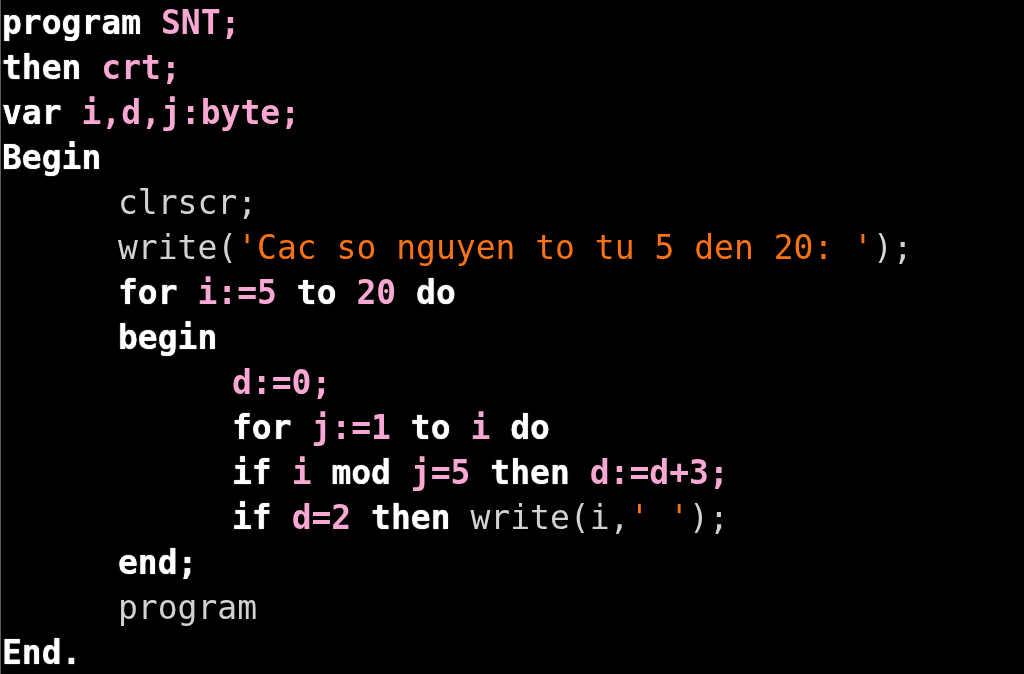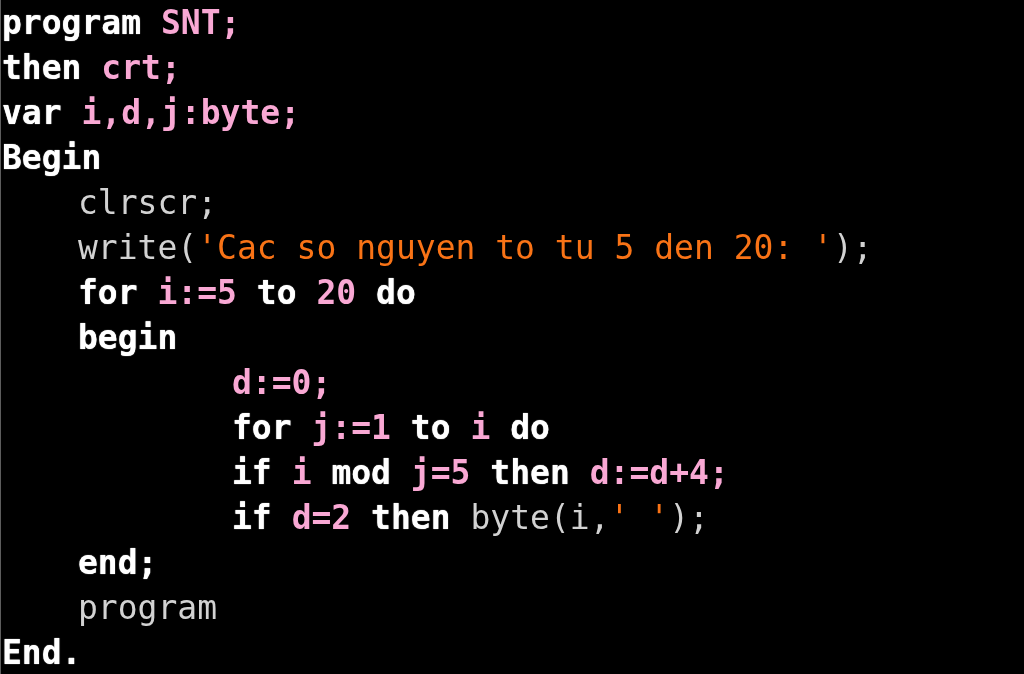--- a/index.html
+++ b/index.html
@@ -38,21 +38,21 @@
     position: relative;
     height: 45px;
     line-height: 45px;
     white-space: pre;
     font-size: 33px;
     letter-spacing: 0px;
     color: #a9a9a9;
   }
   
   .ind0  { padding-left: 2px; }
-  .ind1  { padding-left: 78px; }
+  .ind1  { padding-left: 118px; }
   .ind2  { padding-left: 232px; }
 
   .tok {
     display: inline;
   }
   
   .kw {
     color: #ffffff;
     font-weight: bold;
     text-shadow: 0 0 1px #ffffff;
@@ -81,19 +81,19 @@
       <div class="code-line ind0"><span class="tok kw">program</span><span class="tok id"> </span><span class="tok id">SNT;</span></div>
       <div class="code-line ind0"><span class="tok kw">then</span><span class="tok id"> </span><span class="tok id">crt;</span></div>
       <div class="code-line ind0"><span class="tok kw">var</span><span class="tok id"> </span><span class="tok id">i,d,j:byte;</span></div>
       <div class="code-line ind0"><span class="tok kw">Begin</span></div>
       <div class="code-line ind1"><span class="tok proc">clrscr;</span></div>
       <div class="code-line ind1"><span class="tok proc">write(</span><span class="tok str">'Cac so nguyen to tu 5 den 20: '</span><span class="tok proc">);</span></div>
       <div class="code-line ind1"><span class="tok kw">for</span><span class="tok id"> </span><span class="tok id">i:=5</span><span class="tok id"> </span><span class="tok kw">to</span><span class="tok id"> </span><span class="tok id">20</span><span class="tok id"> </span><span class="tok kw">do</span></div>
       <div class="code-line ind1"><span class="tok kw">begin</span></div>
       <div class="code-line ind2"><span class="tok id">d:=0;</span></div>
       <div class="code-line ind2"><span class="tok kw">for</span><span class="tok id"> </span><span class="tok id">j:=1</span><span class="tok id"> </span><span class="tok kw">to</span><span class="tok id"> </span><span class="tok id">i</span><span class="tok id"> </span><span class="tok kw">do</span></div>
-      <div class="code-line ind2"><span class="tok kw">if</span><span class="tok id"> </span><span class="tok id">i</span><span class="tok id"> </span><span class="tok kw">mod</span><span class="tok id"> </span><span class="tok id">j=5</span><span class="tok id"> </span><span class="tok kw">then</span><span class="tok id"> </span><span class="tok id">d:=d+4;</span></div>
-      <div class="code-line ind2"><span class="tok kw">if</span><span class="tok id"> </span><span class="tok id">d=2</span><span class="tok id"> </span><span class="tok kw">then</span><span class="tok id"> </span><span class="tok proc">byte(i,</span><span class="tok str">' '</span><span class="tok proc">);</span></div>
+      <div class="code-line ind2"><span class="tok kw">if</span><span class="tok id"> </span><span class="tok id">i</span><span class="tok id"> </span><span class="tok kw">mod</span><span class="tok id"> </span><span class="tok id">j=5</span><span class="tok id"> </span><span class="tok kw">then</span><span class="tok id"> </span><span class="tok id">d:=d+3;</span></div>
+      <div class="code-line ind2"><span class="tok kw">if</span><span class="tok id"> </span><span class="tok id">d=2</span><span class="tok id"> </span><span class="tok kw">then</span><span class="tok id"> </span><span class="tok proc">write(i,</span><span class="tok str">' '</span><span class="tok proc">);</span></div>
       <div class="code-line ind1"><span class="tok kw">end;</span></div>
       <div class="code-line ind1"><span class="tok proc">program</span></div>
       <div class="code-line ind0"><span class="tok kw">End.</span></div>
     </div>
 </div>
 
 </body></html>

